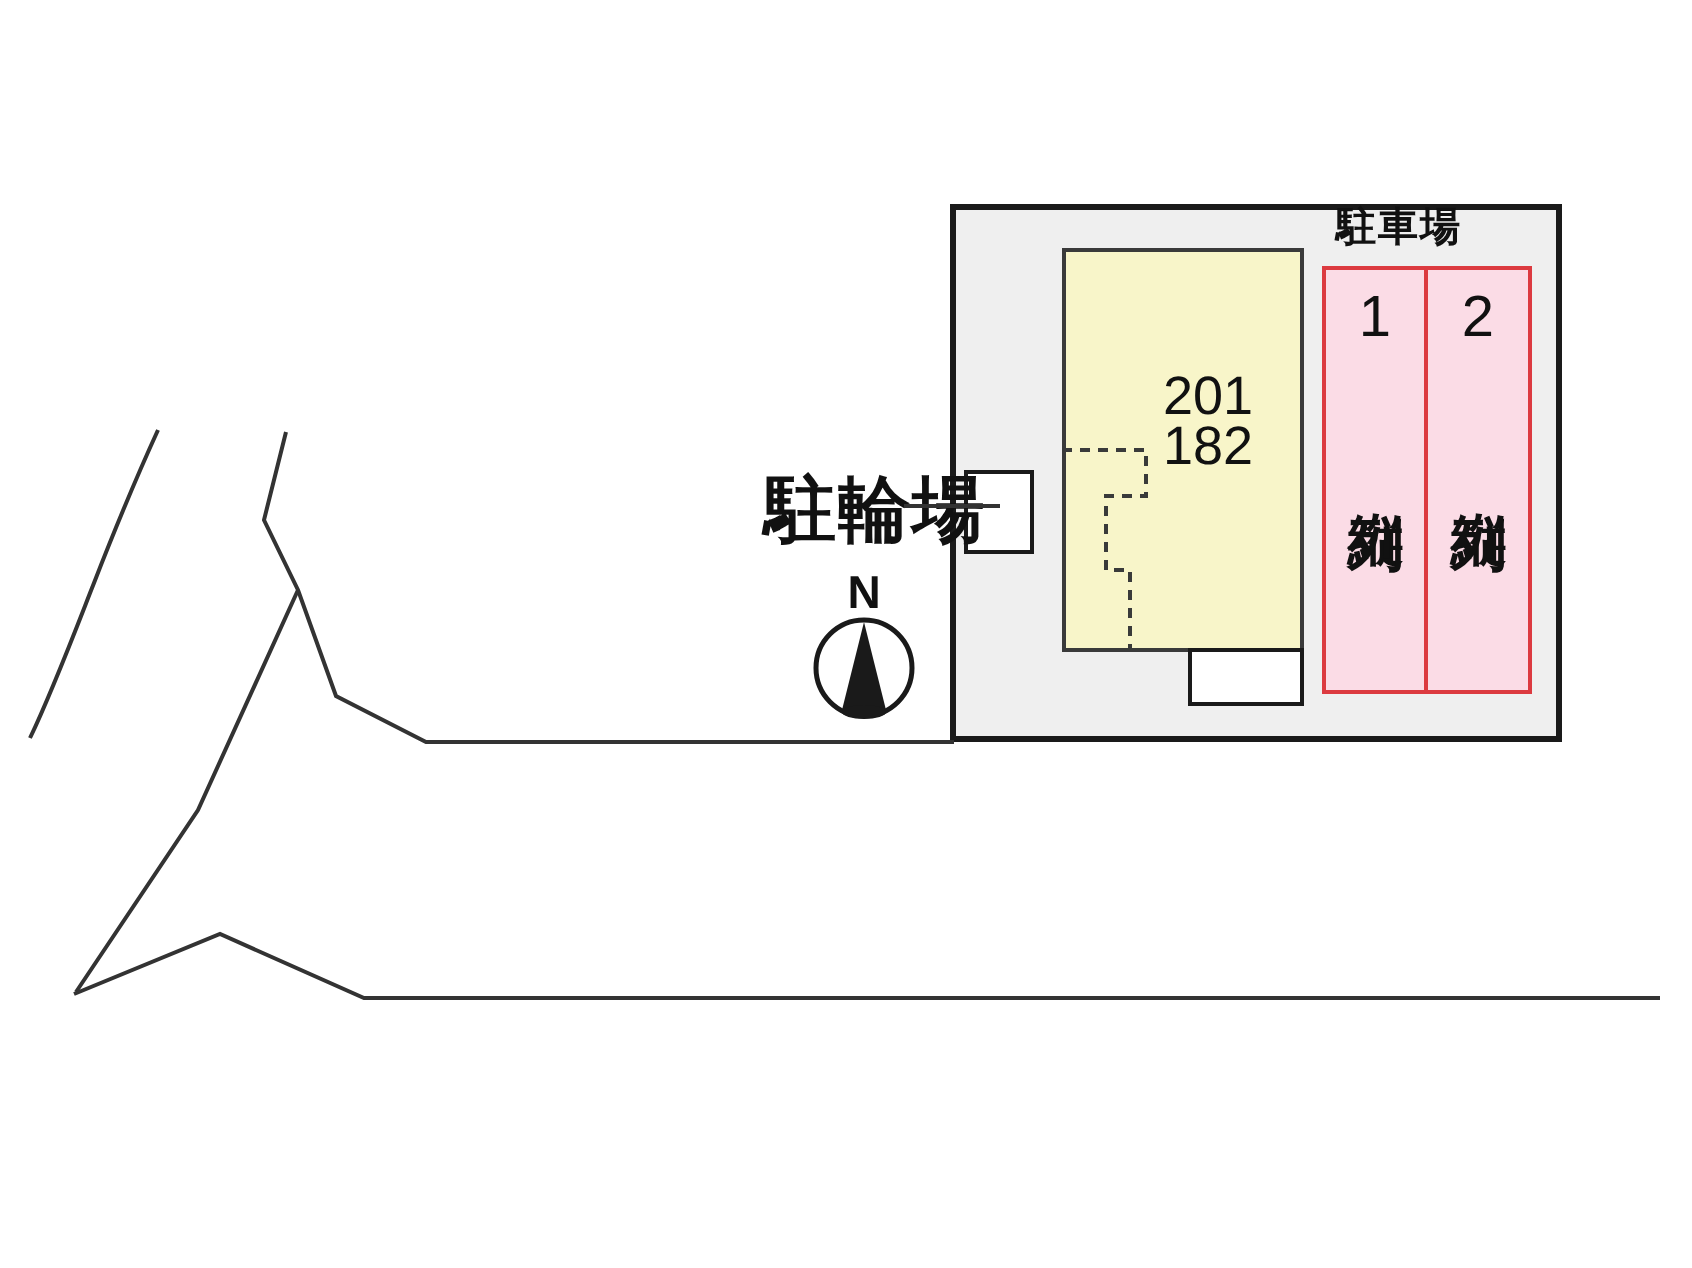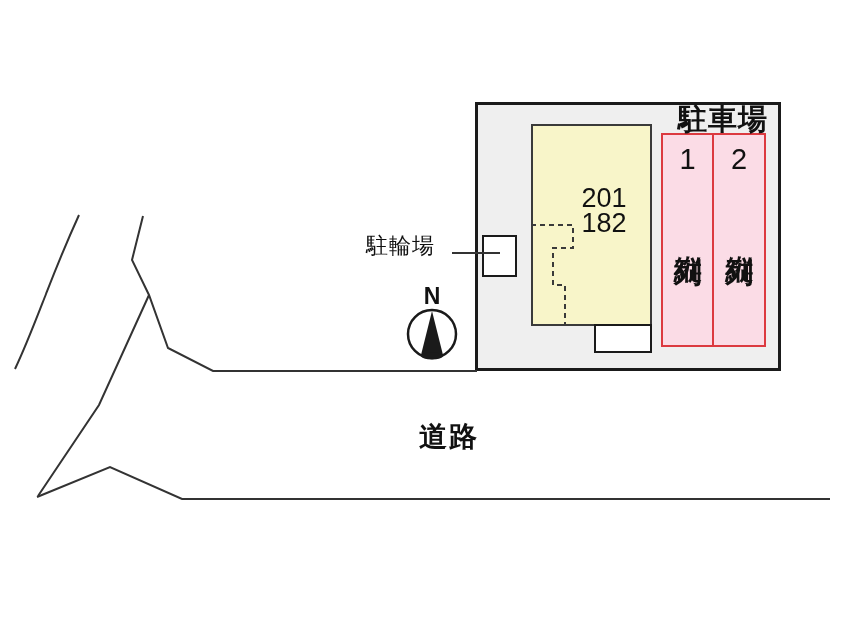--- a/index.html
+++ b/index.html
@@ -61,25 +61,25 @@
   .tandem-label{
     position:absolute;left:50%;top:99px;
     transform:translateX(-50%);
     writing-mode:vertical-rl;text-orientation:upright;
     font-size:28px;font-weight:700;letter-spacing:3px;line-height:1;
     white-space:nowrap;
   }
 
   
   .label{white-space:nowrap;}
-  .parking-title{left:668px;top:100px;width:100px;text-align:right;
-    font-size:29px;font-weight:700;letter-spacing:1px;}
+  .parking-title{left:668px;top:100px;width:100px;text-align:left;
+    font-size:20px;font-weight:700;letter-spacing:1px;}
   .unit-numbers{left:576px;top:186px;width:56px;text-align:center;
     font-size:27px;font-weight:500;line-height:25px;}
-  .bike-label{left:366px;top:231px;font-size:22px;font-weight:400;letter-spacing:1px;}
+  .bike-label{left:382px;top:231px;font-size:36px;font-weight:700;letter-spacing:1px;}
   .road-label{left:419px;top:418px;font-size:28px;font-weight:700;letter-spacing:2px;}
   .north-label{left:417px;top:283px;width:30px;text-align:center;
     font-size:23px;font-weight:800;}
 
   svg.lines-layer{
     position:absolute;left:0;top:0;width:846px;height:634px;
     pointer-events:none;
   }
 </style>
 </head>
@@ -106,21 +106,20 @@
 
   <div class="abs label parking-title">駐車場</div>
 
   <div class="abs label unit-numbers">
     <div>201</div>
     <div>182</div>
   </div>
 
   <div class="abs label bike-label">駐輪場</div>
 
-  <div class="abs label road-label">道路</div>
 
   <div class="abs label north-label">N</div>
 
   <svg class="lines-layer" viewBox="0 0 846 634" xmlns="http://www.w3.org/2000/svg">
 
     <path d="M79,215 C63,250 53,276 46,294 C37,317 26,346 15,369" fill="none" stroke="var(--line)" stroke-width="2"></path>
 
     <polyline points="143,216 132,260 149,295 168,348 213,371 477,371" fill="none" stroke="var(--line)" stroke-width="2"></polyline>
 
     <polyline points="149,295 99,405 38,496" fill="none" stroke="var(--line)" stroke-width="2"></polyline>

